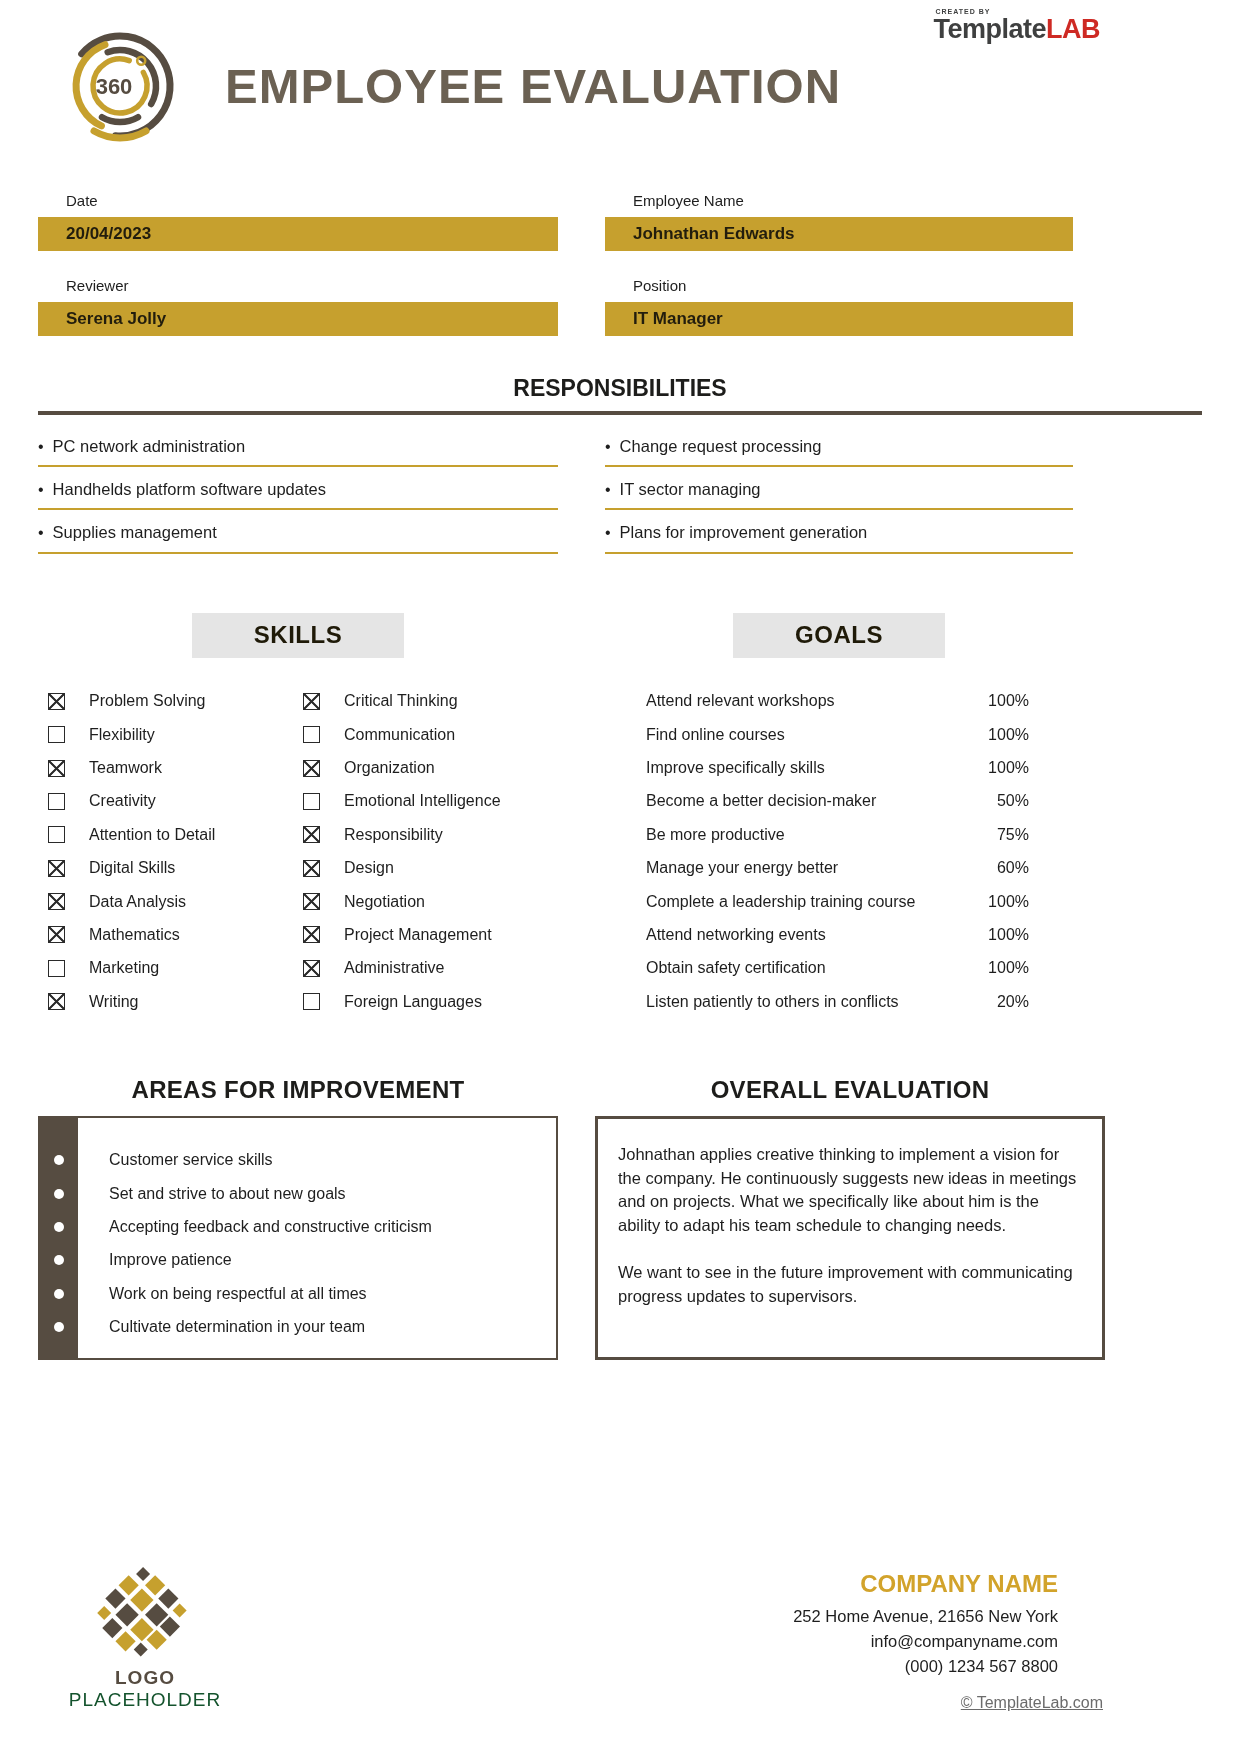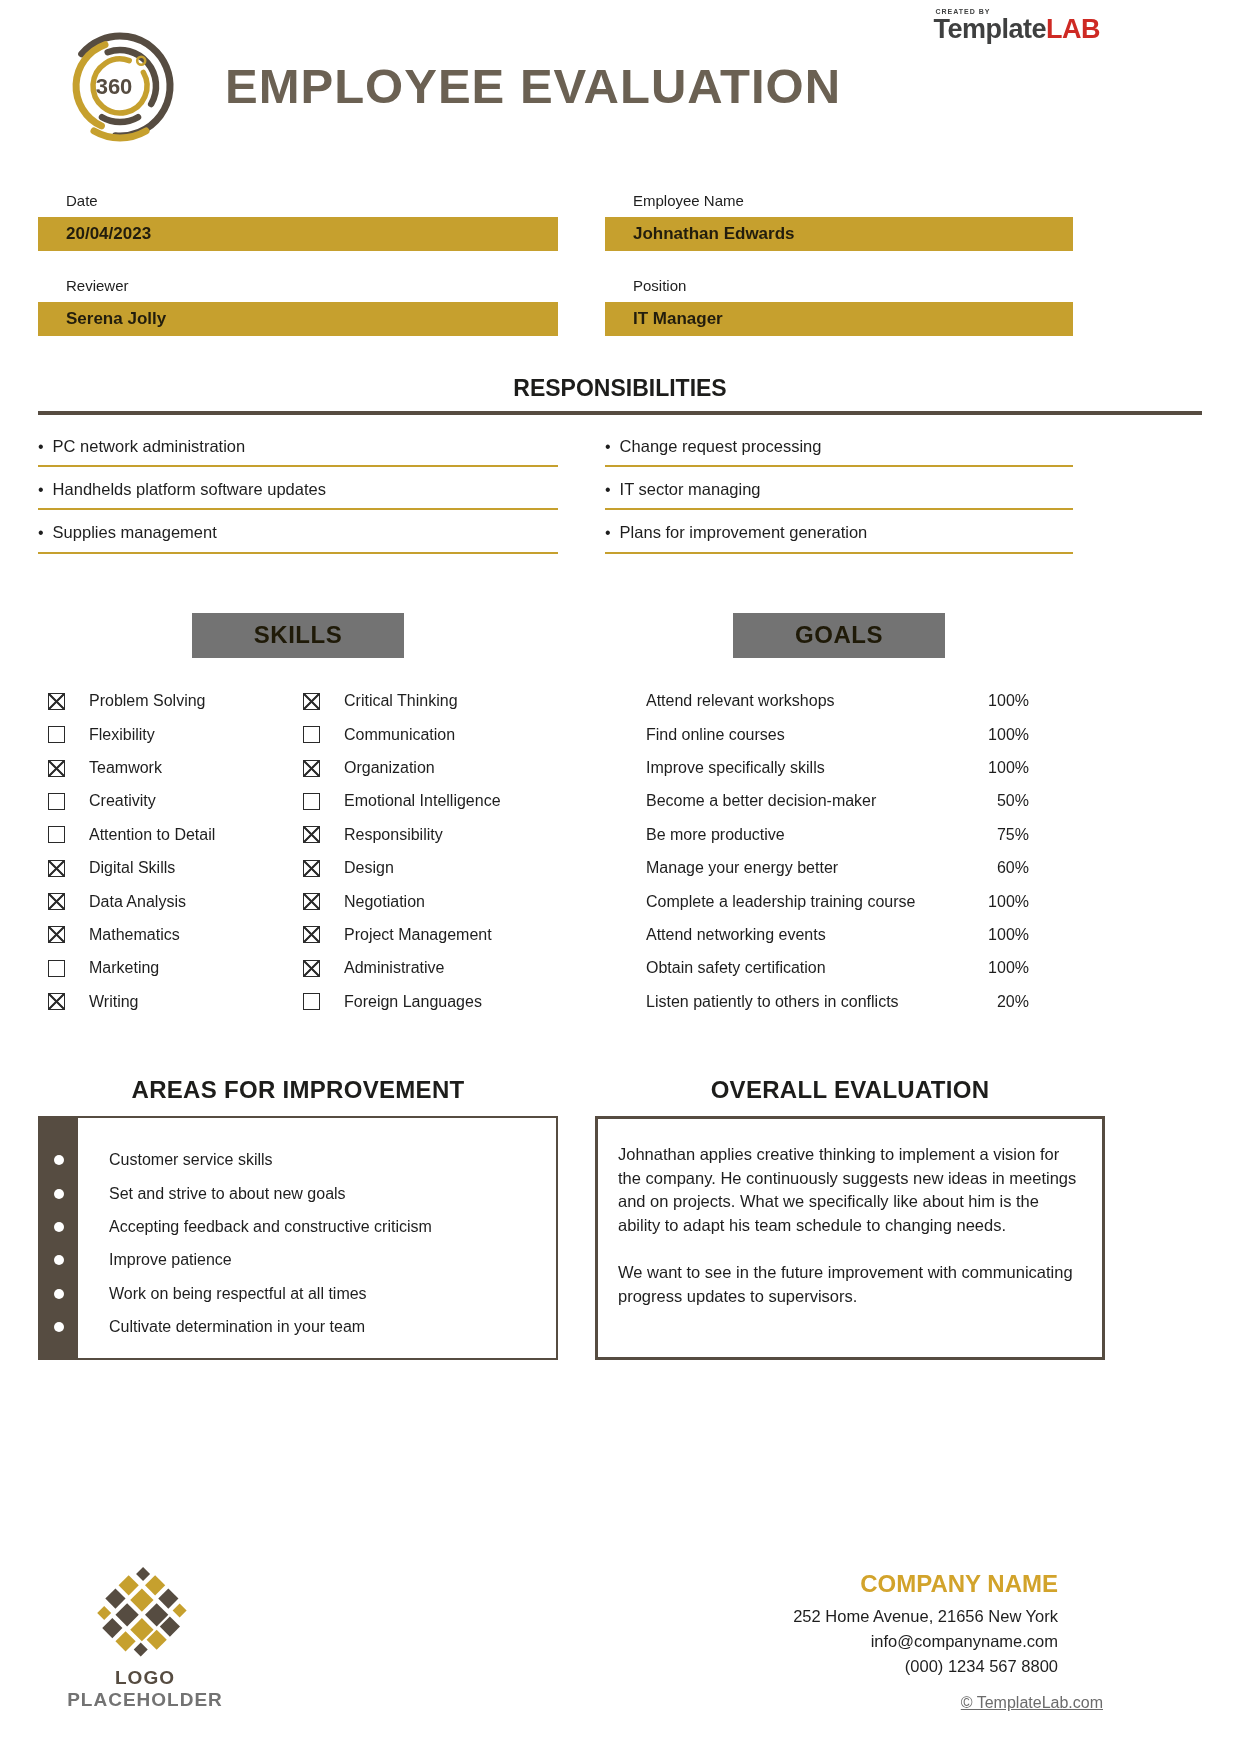--- a/index.html
+++ b/index.html
@@ -27,21 +27,21 @@
   .fbar span{font-size:17px;font-weight:bold;color:#221d0d;padding-left:28px;}
   
   .resp-title{font-size:23px;font-weight:bold;color:#1d1d1b;text-align:center;margin-top:13px;}
   .resp-rule{height:4px;background:#564c41;margin:9px 38px 0 38px;}
   .resp-grid{display:grid;grid-template-columns:520px 468px;column-gap:47px;margin-left:38px;margin-top:22px;}
   .resp-item{display:flex;align-items:flex-start;font-size:16.5px;color:#1e1e1e;
     border-bottom:2px solid #c6a02e;padding-bottom:9px;margin-bottom:13px;}
   .resp-item .bullet{margin-right:9px;font-size:16px;line-height:1.2;}
   
   .sg-grid{display:grid;grid-template-columns:520px 468px;column-gap:47px;margin-left:38px;margin-top:46px;}
-  .gold-head{width:212px;height:45px;background:#737373;margin:0 auto;
+  .gold-head{width:212px;height:45px;background:#e5e5e5;margin:0 auto;
     display:flex;align-items:center;justify-content:center;
     font-size:24px;font-weight:bold;color:#1f1a08;letter-spacing:0.5px;}
   .skills-grid{display:grid;grid-template-columns:1fr 1fr;margin-top:27px;padding-left:10px;}
   .skill-row{height:33.4px;display:flex;align-items:center;}
   .cb{width:15px;height:15px;border:1.6px solid #2a2a2a;flex:0 0 auto;background-color:#fff;}
   .cb.on{background-image:
     linear-gradient(45deg, transparent 43%, #2a2a2a 47%, #2a2a2a 53%, transparent 57%),
     linear-gradient(-45deg, transparent 43%, #2a2a2a 47%, #2a2a2a 53%, transparent 57%);}
   .sk-label{font-size:16px;margin-left:24px;white-space:nowrap;}
   .goals-list{margin-top:27px;}
@@ -56,21 +56,21 @@
   .dot-cell{height:33.4px;display:flex;align-items:center;justify-content:center;}
   .dot{width:10px;height:10px;border-radius:50%;background:#ffffff;}
   .improve-items{flex:1;padding:25px 0 4px 31px;}
   .imp-item{height:33.4px;display:flex;align-items:center;font-size:16px;}
   .overall-box{height:244px;border:3px solid #564c41;box-sizing:border-box;padding:24px 24px 0 20px;}
   .overall-box p{margin:0 0 24px 0;font-size:16.5px;line-height:1.42;color:#1e1e1e;}
   
   .footer{display:flex;justify-content:space-between;margin-top:206px;}
   .logo-ph{width:200px;margin-left:45px;text-align:center;}
   .lp1{font-size:19px;font-weight:bold;color:#564c41;letter-spacing:1px;margin-top:2px;}
-  .lp2{font-size:19px;font-weight:bold;color:#737373;letter-spacing:1px;}
+  .lp2{font-size:19px;font-weight:normal;color:#14532d;letter-spacing:1px;}
   .company{text-align:right;margin-right:182px;line-height:1.5;}
   .cname{font-size:24px;font-weight:bold;color:#d2a32b;margin-bottom:2px;}
   .cline{font-size:16.5px;color:#1e1e1e;}
   .copyright{position:absolute;right:137px;top:1694px;font-size:16px;color:#6b6b6b;
     text-decoration:underline;cursor:pointer;}
 </style>
 </head>
 <body>
 
 <div class="page">

